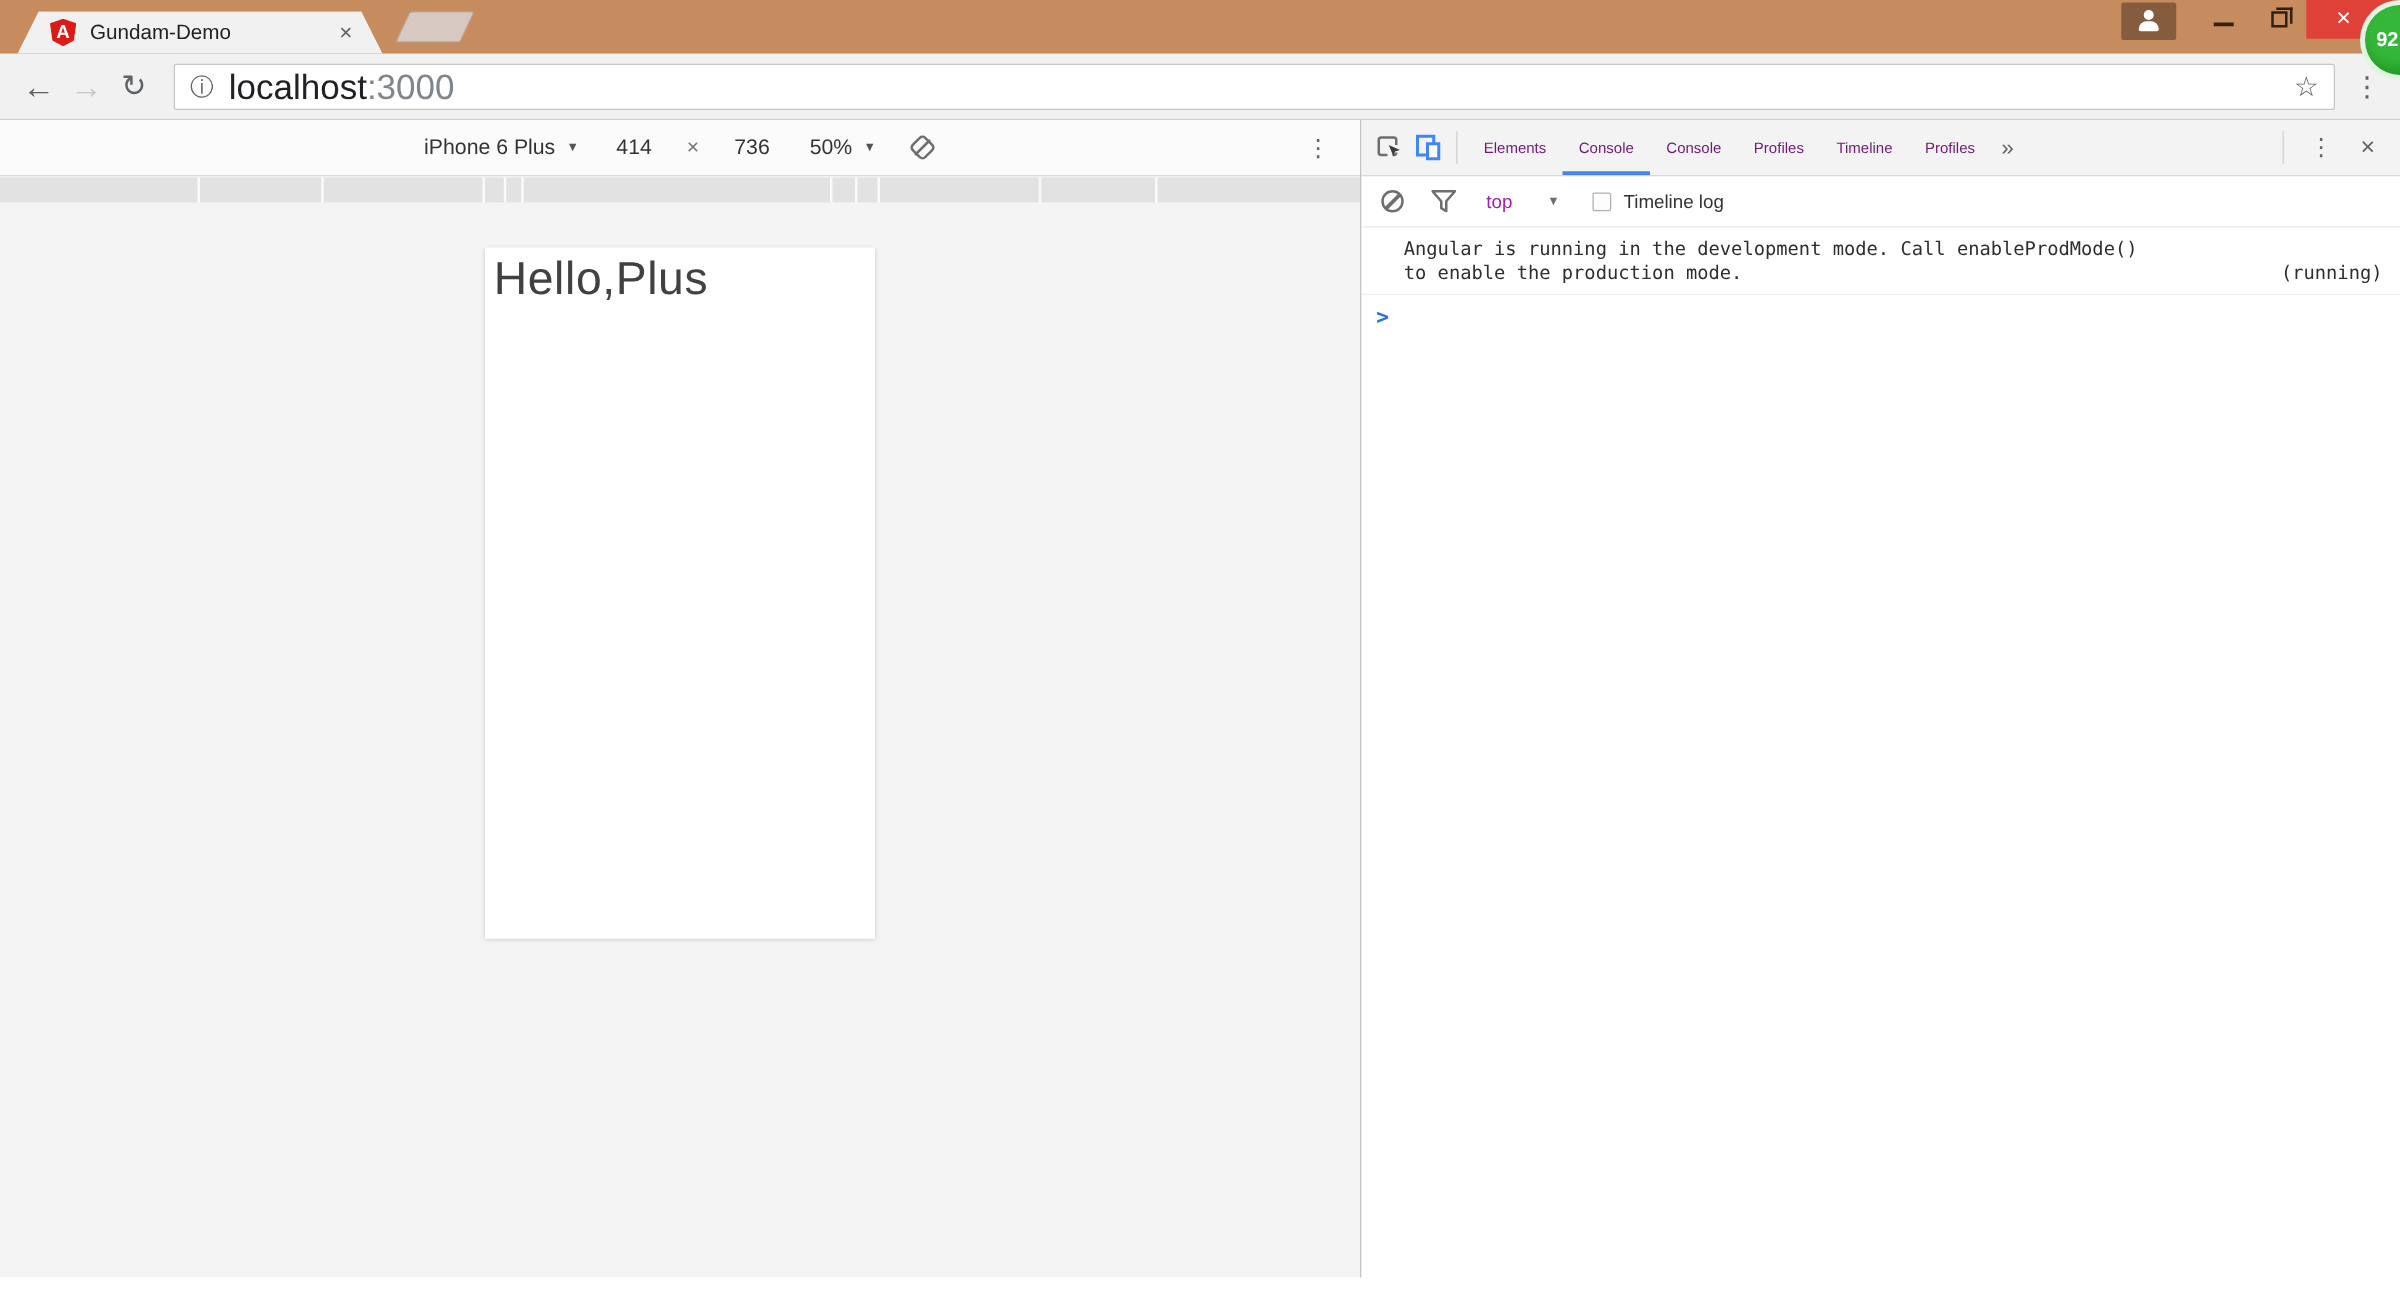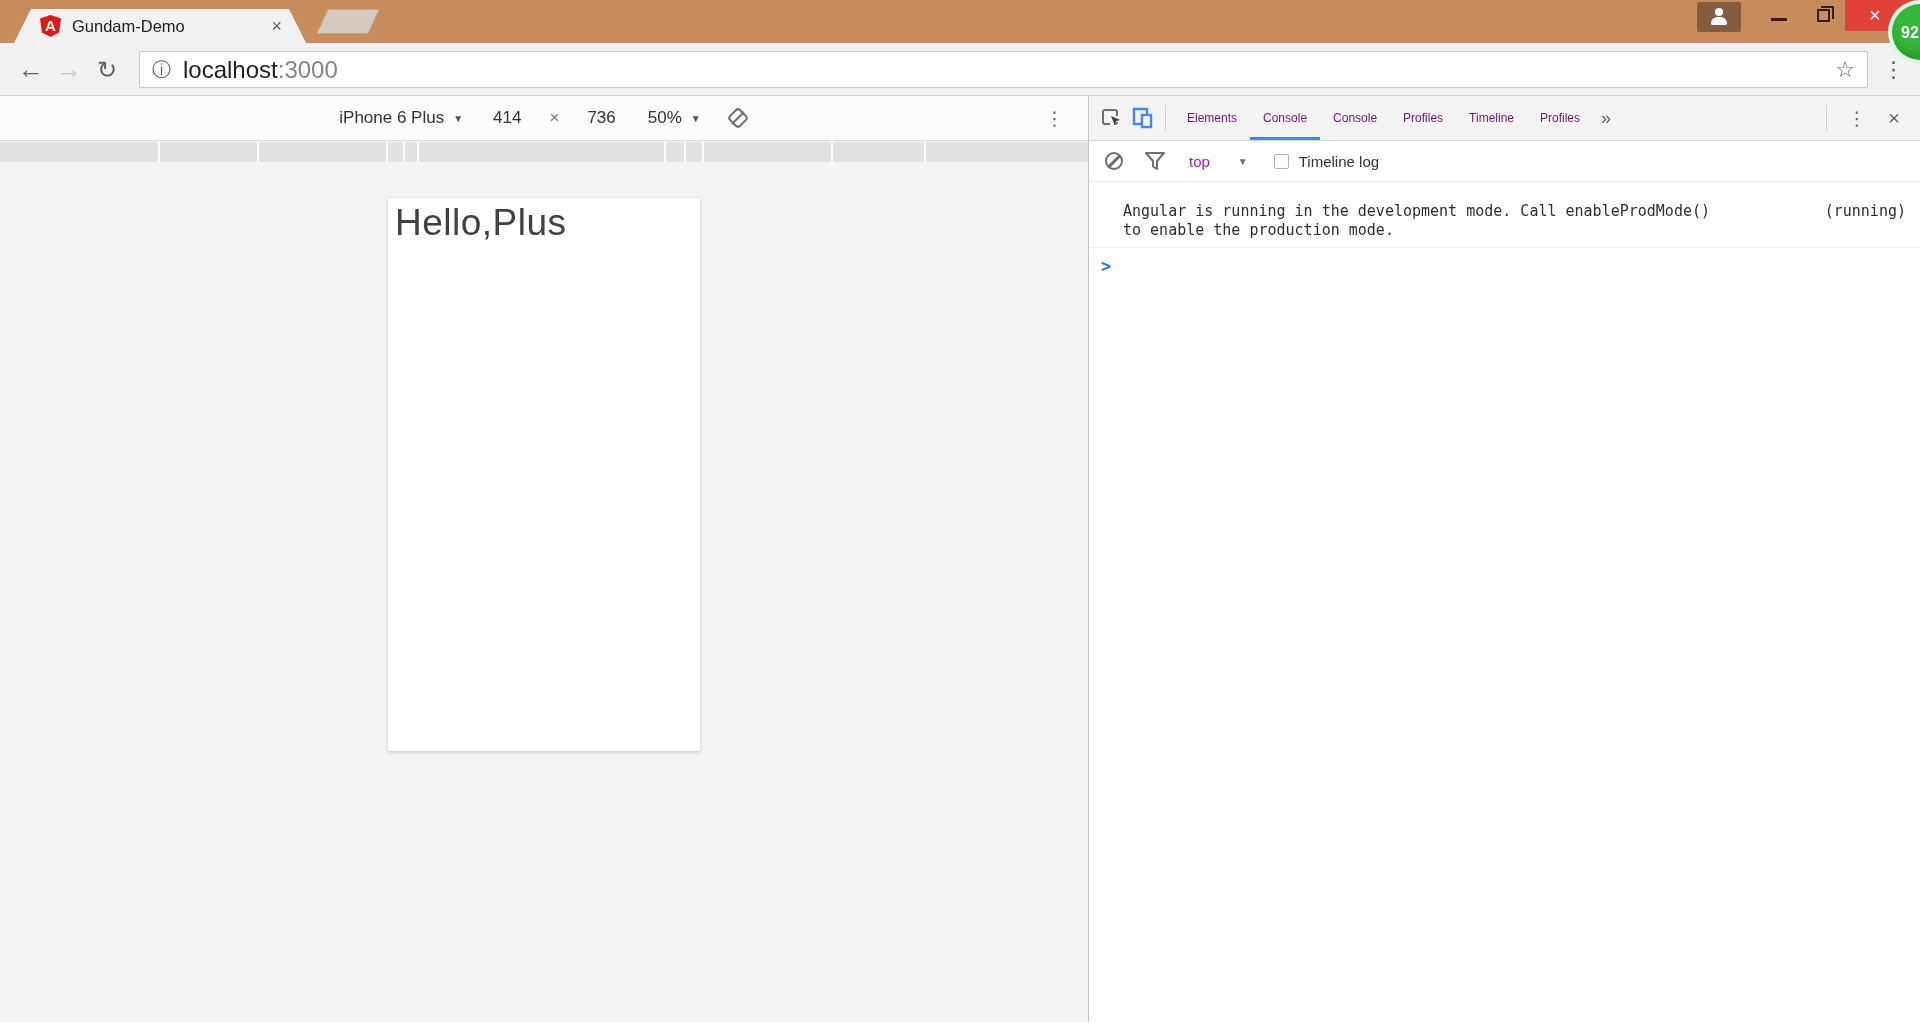--- a/index.html
+++ b/index.html
@@ -37,21 +37,21 @@
   .ball span { position:absolute; left:9px; top:20px; color:#fff; font-weight:bold; font-size:16px; }
 
   
   .toolbar { position:absolute; left:0; top:43px; width:100%; height:53px; background:#f1f1f2;
              border-bottom:1px solid #cfcfcf; }
   .nav-ico { position:absolute; top:0; height:53px; width:34px; display:flex; align-items:center;
              justify-content:center; font-size:26px; color:#5f6368; }
   .omnibox { position:absolute; left:139px; right:52px; top:8px; height:37px; background:#fff;
              border:1px solid #c6c6c6; border-radius:2px; display:flex; align-items:center; padding:0 12px; }
   .info-ico { font-size:19px; color:#5f6368; margin-right:12px; }
-  .url { font-size:24px; color:#202124; white-space:nowrap; }
+  .url { font-size:28px; color:#202124; white-space:nowrap; }
   .url .port { color:#80868b; }
   .star { margin-left:auto; font-size:22px; color:#5f6368; }
   .menu-dots { position:absolute; right:8px; top:0; height:53px; width:36px; display:flex; align-items:center;
                justify-content:center; font-size:22px; color:#5f6368; letter-spacing:1px; }
 
   
   .content { position:absolute; left:0; top:96px; width:100%; height:926px; display:flex; }
   .left-pane { width:1089px; height:100%; position:relative; background:#f4f4f4; border-right:1px solid #c3c3c3; }
   .device-toolbar { position:absolute; left:0; top:0; width:100%; height:45px; background:#fbfbfb;
                     border-bottom:1px solid #dcdcdc; display:flex; align-items:center; justify-content:center;
@@ -86,23 +86,23 @@
                      border-bottom:1px solid #ebebeb; flex:0 0 auto; }
   .clear-ico { width:18px; height:18px; border:2.5px solid #6e6e6e; border-radius:50%; position:relative; }
   .clear-ico::before { content:""; position:absolute; left:-1px; top:6px; width:16px; height:2.5px;
                        background:#6e6e6e; transform:rotate(-45deg); }
   .funnel { margin-left:22px; }
   .ctx-label { margin-left:24px; font-size:15px; color:#a21caf; }
   .ctx-caret { margin-left:28px; font-size:10px; color:#6e6e6e; }
   .checkbox { margin-left:26px; width:15px; height:15px; border:1px solid #b0b0b0; border-radius:2px; background:#fdfdfd; }
   .preserve-label { margin-left:10px; font-size:15px; color:#333; }
 
-  .console-msg { display:flex; align-items:flex-start; padding:8px 14px 7px 34px;
+  .console-msg { display:flex; align-items:flex-end; padding:8px 14px 7px 34px;
                  font-family:"DejaVu Sans Mono",monospace; font-size:15px; line-height:19px; color:#2e2e2e;
-                 border-bottom:1px solid #f0f0f0;margin-top:12px; }
+                 border-bottom:1px solid #f0f0f0; }
   .msg-text { width:610px; }
   .msg-src { margin-left:auto; white-space:nowrap; }
   .console-prompt { padding:8px 14px 0 12px; color:#2871e0; font-weight:bold; font-size:17px;
                     font-family:"DejaVu Sans Mono",monospace; }
 
   
   .taskbar { position:absolute; left:0; bottom:0; width:100%; height:13px; overflow:hidden;
              background:linear-gradient(90deg,#2e2119 0%,#3a2a1e 40%,#4a2f1c 55%,#7a4e2c 75%,#9a6538 92%,#8a5a33 100%); }
   .start-flag { position:absolute; left:22px; top:3px; width:24px; height:14px; background:#e8e4de;
                 transform:skewX(-35deg) rotate(-8deg); opacity:0.85; }

